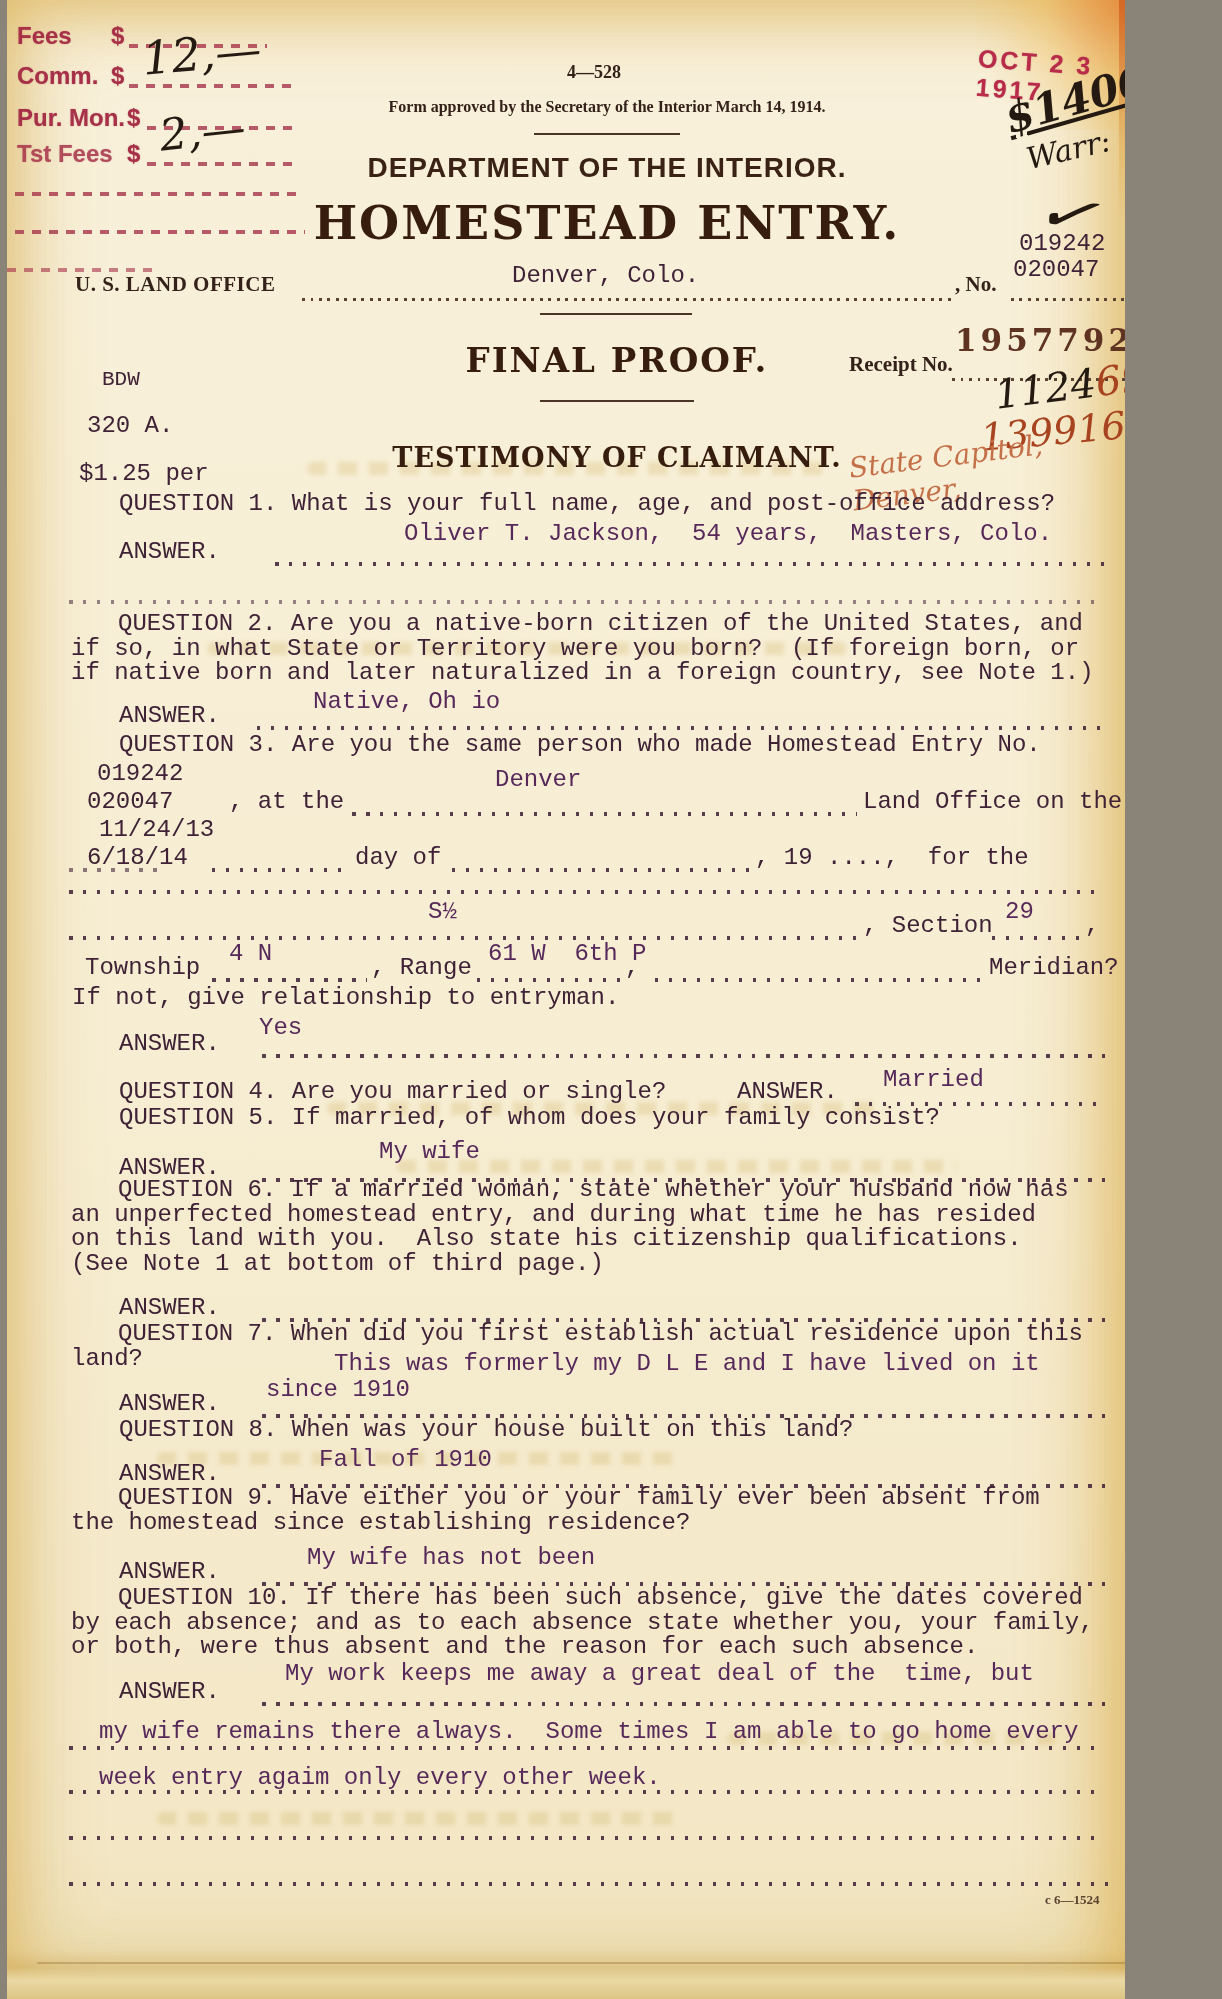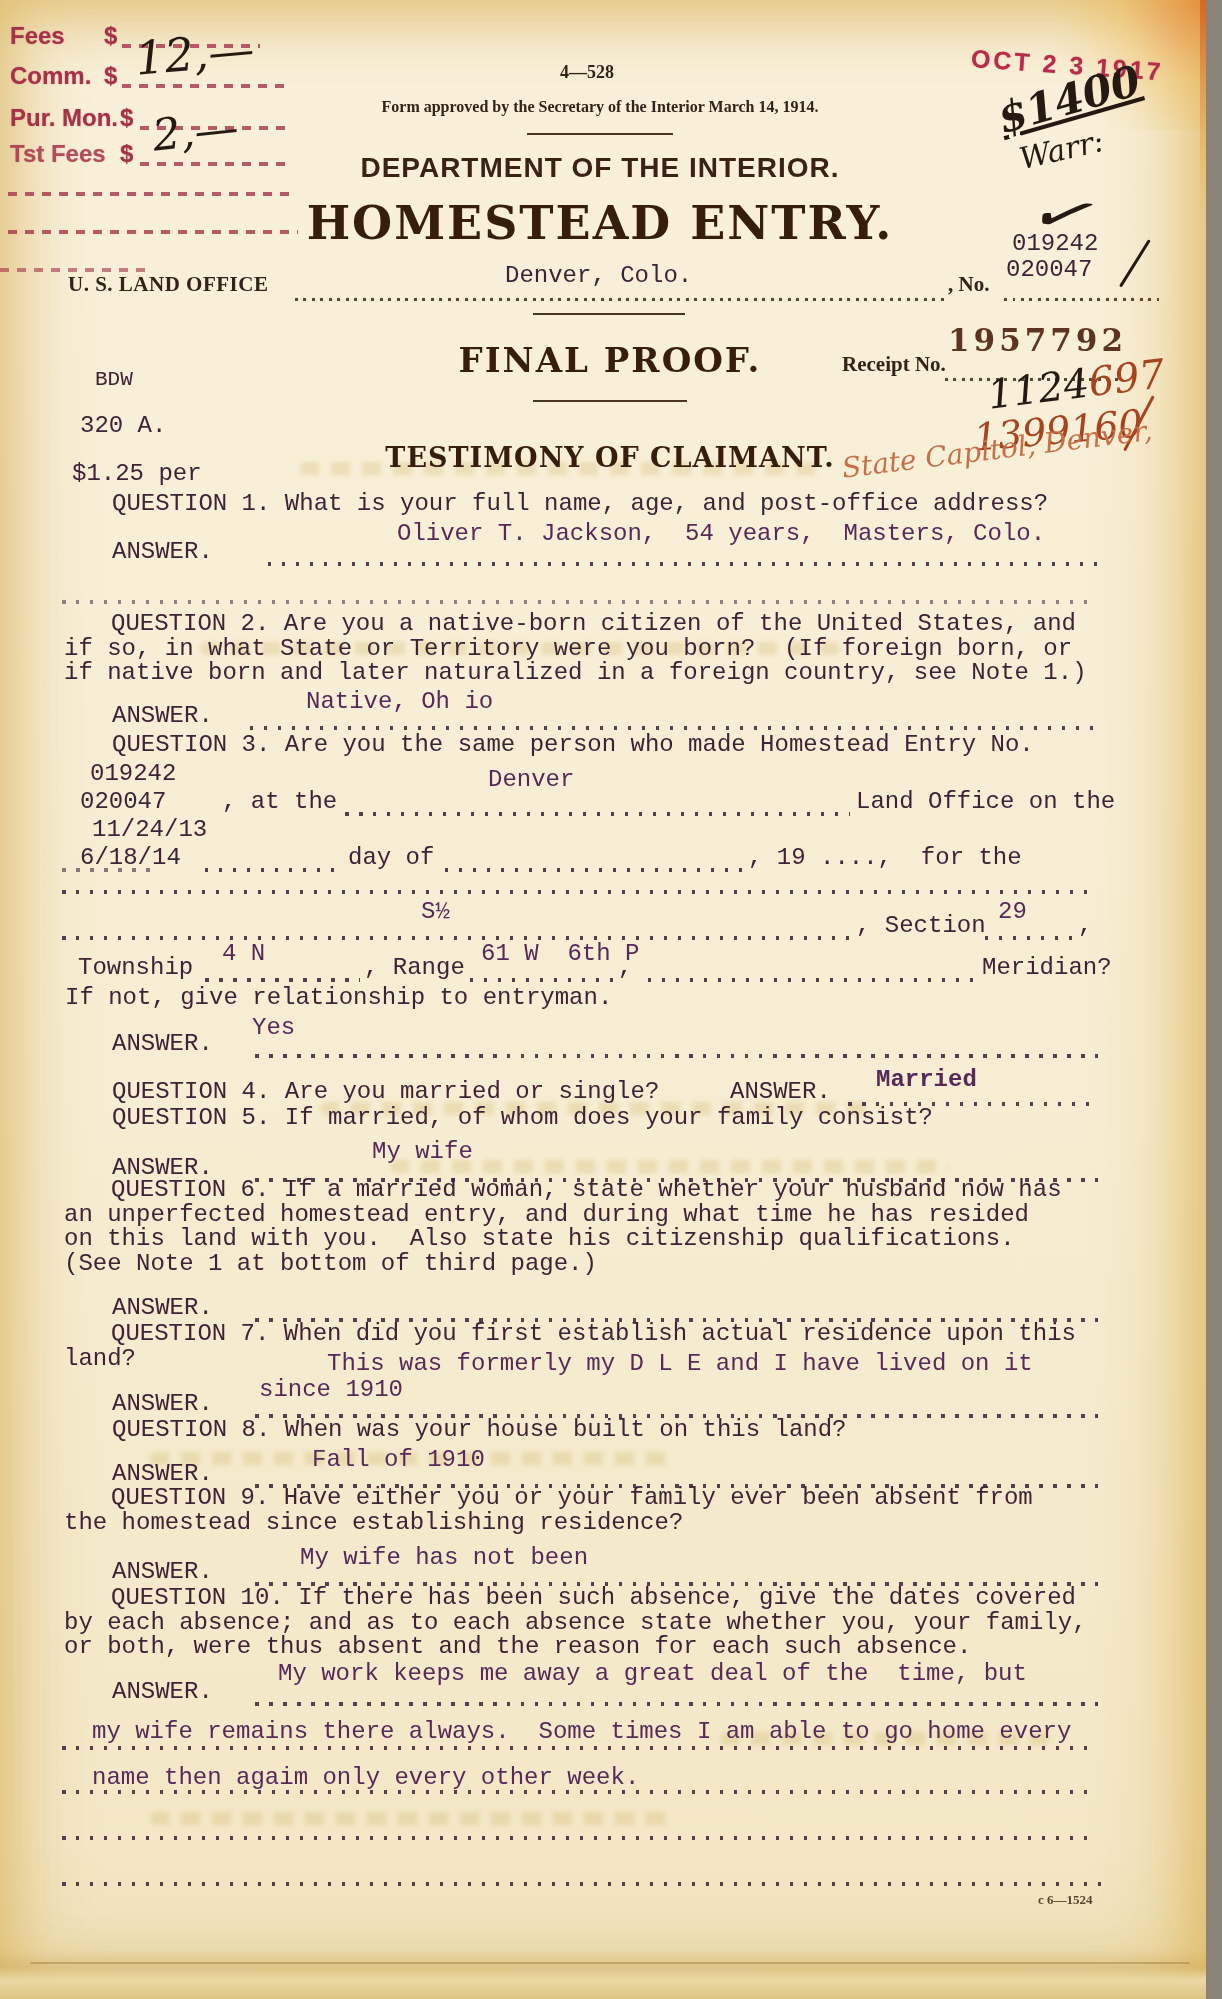--- a/index.html
+++ b/index.html
@@ -1,24 +1,25 @@
 <!DOCTYPE html>
 <html><head>
 <meta charset="utf-8">
 <style>
   html,body{margin:0;padding:0;background:#8a8378;}
   #paper{
-    position:relative;width:1206px;height:1999px;overflow:hidden;
+    position:relative;width:1118px;height:1999px;overflow:hidden;
     background:linear-gradient(180deg,#f8f0da 0%,#f6edd2 55%,#f3e7c6 92%,#eddfb4 100%);
     box-shadow:inset 0 0 95px rgba(213,173,78,.28),
                inset -32px 0 75px rgba(226,172,62,.34),
                inset 28px 0 65px rgba(226,186,95,.20),
                inset 0 -18px 55px rgba(205,157,58,.30),
                inset 0 22px 45px rgba(222,182,90,.22);
     font-family:"Liberation Serif",serif;
+    margin-left:7px;
   }
   #paper > *{position:absolute;}
   .corner-tr{right:0;top:0;width:150px;height:130px;
     background:radial-gradient(circle at 100% 0,rgba(230,110,25,.6) 0,rgba(238,175,60,.32) 42%,rgba(238,190,90,.12) 66%,transparent 80%);}
   .edge-tr{right:0;top:0;width:6px;height:220px;background:linear-gradient(180deg,rgba(200,70,15,.55),rgba(225,150,40,.25) 70%,transparent);}
   .bottom-strip{left:0;top:1950px;width:1222px;height:49px;
     background:linear-gradient(180deg,rgba(0,0,0,0) 0,rgba(190,150,70,.22) 35%,#ead9a4 62%,#dcc483 100%);}
   .bottom-hairline{left:30px;top:1962px;width:1160px;height:2px;background:rgba(140,100,40,.35);border-radius:2px;}
 
   .mono{font-family:"Liberation Mono","DejaVu Sans Mono",monospace;font-size:24px;
@@ -166,21 +167,21 @@
   <div class="dots" style="left:648px;top:978px;width:330px;"></div>
   <div class="mono" style="left:982px;top:956px;">Meridian?</div>
   <div class="mono" style="left:65px;top:986px;">If not, give relationship to entryman.</div>
 
   <div class="mono ans" style="left:252px;top:1016px;">Yes</div>
   <div class="mono" style="left:112px;top:1032px;">ANSWER.</div>
   <div class="dots" style="left:255px;top:1054px;width:843px;"></div>
 
   <div class="mono" style="left:112px;top:1080px;">QUESTION 4. Are you married or single?</div>
   <div class="mono" style="left:730px;top:1080px;">ANSWER.</div>
-  <div class="mono ans" style="left:876px;top:1068px;font-weight:bold;">Married</div>
+  <div class="mono ans" style="left:876px;top:1068px;">Married</div>
   <div class="dots" style="left:848px;top:1102px;width:250px;"></div>
   <div class="mono" style="left:112px;top:1106px;">QUESTION 5. If married, of whom does your family consist?</div>
   <div class="mono ans" style="left:372px;top:1140px;">My wife</div>
   <div class="mono" style="left:112px;top:1156px;">ANSWER.</div>
   <div class="dots" style="left:255px;top:1178px;width:843px;"></div>
 
   <div class="mono indent" style="left:64px;top:1178px;">QUESTION 6. If a married woman, state whether your husband now has
 an unperfected homestead entry, and during what time he has resided
 on this land with you.  Also state his citizenship qualifications.
 (See Note 1 at bottom of third page.)</div>
@@ -206,20 +207,20 @@
   <div class="dots" style="left:255px;top:1582px;width:843px;"></div>
 
   <div class="mono indent" style="left:64px;top:1586px;">QUESTION 10. If there has been such absence, give the dates covered
 by each absence; and as to each absence state whether you, your family,
 or both, were thus absent and the reason for each such absence.</div>
   <div class="mono ans" style="left:278px;top:1662px;">My work keeps me away a great deal of the  time, but</div>
   <div class="mono" style="left:112px;top:1680px;">ANSWER.</div>
   <div class="dots" style="left:255px;top:1702px;width:843px;"></div>
   <div class="mono ans" style="left:92px;top:1720px;">my wife remains there always.  Some times I am able to go home every</div>
   <div class="dots" style="left:62px;top:1746px;width:1036px;"></div>
-  <div class="mono ans" style="left:92px;top:1766px;">name then agaim only every other week.</div>
+  <div class="mono ans" style="left:92px;top:1766px;">week entry agaim only every other week.</div>
   <div class="dots" style="left:62px;top:1790px;width:1036px;"></div>
   <div class="dots" style="left:62px;top:1836px;width:1036px;"></div>
   <div class="dots" style="left:62px;top:1882px;width:1044px;"></div>
 
   <div class="printed" style="left:1038px;top:1892px;font-size:13px;color:#5a4330;">c 6—1524</div>
 
 </div>
 
 </body></html>

